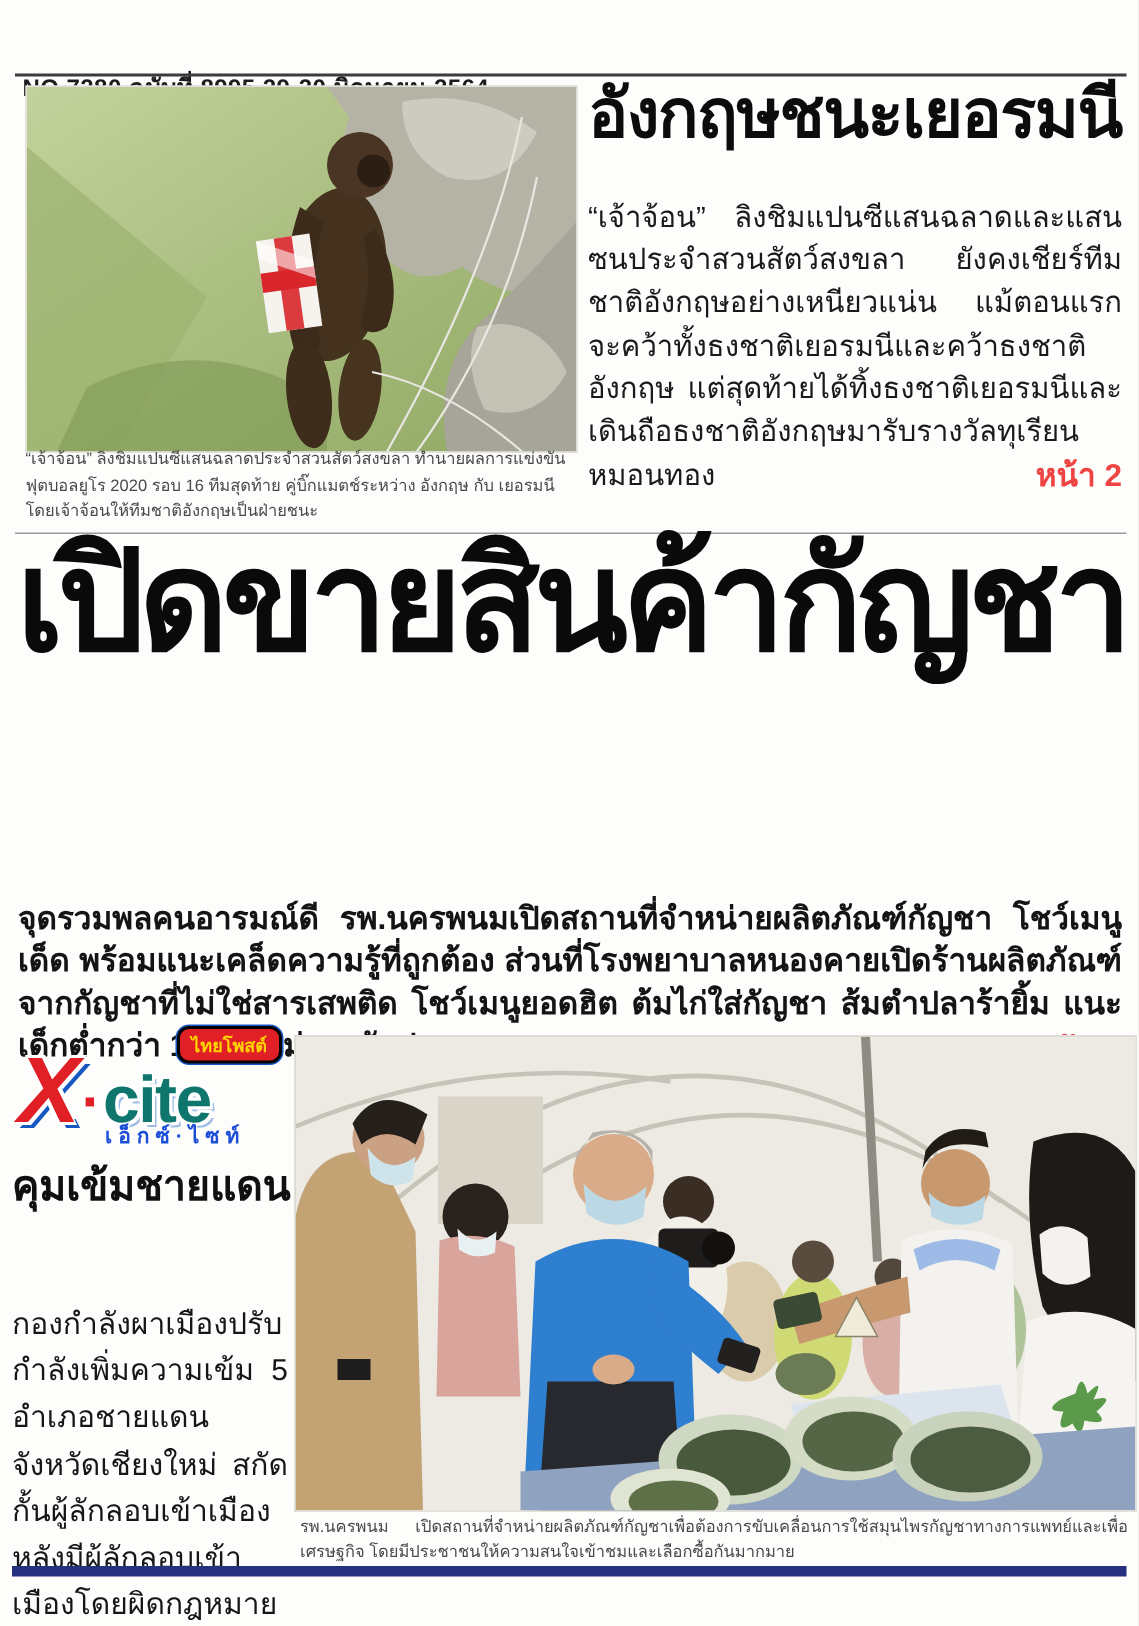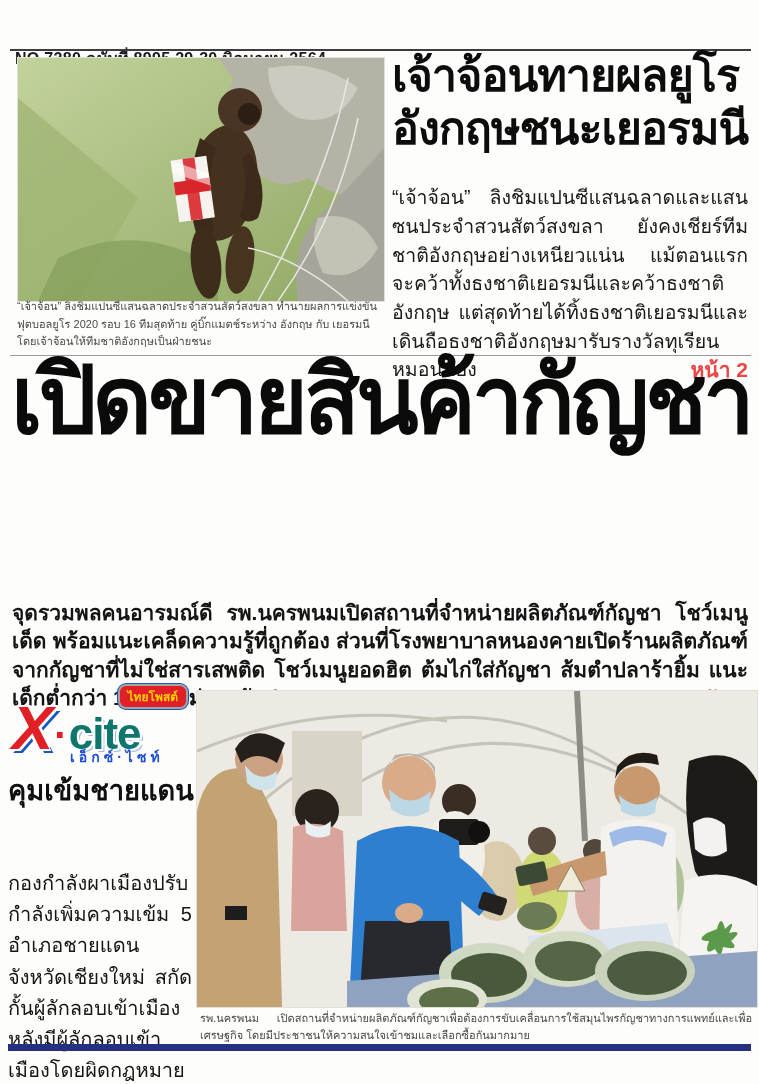--- a/index.html
+++ b/index.html
@@ -20,21 +20,21 @@
   
   .main-head{position:absolute;left:11px;top:346px;width:740px;}
   .main-head .line{font-size:94px;font-weight:900;letter-spacing:-4px;line-height:1.18;color:#0a0a0a;white-space:nowrap;display:inline-block;}
   .main-head div{height:113px;overflow:visible;}
   .lead{position:absolute;left:12px;top:578px;width:736px;font-size:21px;font-weight:600;line-height:1.35;
         text-align:justify;color:#141414;}
   .lead .pref{font-size:22px;margin-top:2px;}
   
   .logo{position:absolute;left:12px;top:684px;width:182px;height:86px;}
   .logo .thaipost{position:absolute;right:6px;top:0;background:#e01f26;color:#ffd200;font-weight:bold;
-                  font-size:12px;padding:1px 8px;border-radius:8px;border:2px solid #a3a3a3;box-shadow:0 0 0 1px #1757c2;}
+                  font-size:12px;padding:1px 8px;border-radius:8px;border:2px solid #000000;box-shadow:0 0 0 1px #1757c2;}
   .logo .mark{position:absolute;left:0;top:8px;white-space:nowrap;}
   .logo .x{font-size:62px;font-weight:900;font-style:italic;color:#e01f26;
            text-shadow:2px 2px 0 #fff,-2px -2px 0 #fff,2px -2px 0 #fff,-2px 2px 0 #fff,4px 4px 0 #1757c2;}
   .logo .dot{color:#e01f26;font-size:40px;font-weight:900;margin:0 1px;}
   .logo .cite{font-size:44px;font-weight:900;color:#0f766e;letter-spacing:-1px;
            text-shadow:2px 2px 0 #fff,-2px -2px 0 #fff,2px -2px 0 #fff,-2px 2px 0 #fff,3px 3px 0 #9dbbe6;}
   .logo .sub{position:absolute;left:58px;top:62px;color:#1d4ed8;font-weight:900;font-size:14px;letter-spacing:4px;
              text-shadow:1px 1px 0 #fff;}
   .side-head{position:absolute;left:8px;top:772px;width:186px;font-size:28px;font-weight:800;line-height:1.35;
              color:#101010;white-space:nowrap;}
@@ -90,21 +90,20 @@
       <g stroke="#e7e6e0" stroke-width="1.5" fill="none">
         <path d="M330 20 Q310 120 240 243"></path>
         <path d="M340 60 Q320 160 260 243"></path>
         <path d="M230 190 Q280 200 330 243"></path>
       </g>
     </svg>
   </figure>
   <div class="chimp-caption">“เจ้าจ้อน” ลิงชิมแปนซีแสนฉลาดประจำสวนสัตว์สงขลา ทำนายผลการแข่งขันฟุตบอลยูโร 2020 รอบ 16 ทีมสุดท้าย คู่บิ๊กแมตช์ระหว่าง อังกฤษ กับ เยอรมนี โดยเจ้าจ้อนให้ทีมชาติอังกฤษเป็นฝ่ายชนะ</div>
 
   <div class="top-right">
-    <div class="headline-xl">เจ้าจ้อนทายผลยูโร</div>
     <div class="headline-xl" style="display: inline-block; transform-origin: left center; transform: scale(0.994413, 1);">อังกฤษชนะเยอรมนี</div>
     <p class="top-body"><span>“เจ้าจ้อน” ลิงชิมแปนซีแสนฉลาดและแสนซนประจำสวนสัตว์สงขลา ยังคงเชียร์ทีมชาติอังกฤษอย่างเหนียวแน่น แม้ตอนแรกจะคว้าทั้งธงชาติเยอรมนีและคว้าธงชาติอังกฤษ แต่สุดท้ายได้ทิ้งธงชาติเยอรมนีและเดินถือธงชาติอังกฤษมารับรางวัลทุเรียนหมอนทอง</span><span class="pref">หน้า 2</span></p>
   </div>
 
   <div class="rule-thin"></div>
 
   <div class="main-head">
     <div><span class="line" style="display: inline-block; transform-origin: left center; transform: scale(0.973684, 1);">เปิดขายสินค้ากัญชา</span></div>
   </div>
   <p class="lead"><span>จุดรวมพลคนอารมณ์ดี รพ.นครพนมเปิดสถานที่จำหน่ายผลิตภัณฑ์กัญชา โชว์เมนูเด็ด พร้อมแนะเคล็ดความรู้ที่ถูกต้อง ส่วนที่โรงพยาบาลหนองคายเปิดร้านผลิตภัณฑ์จากกัญชาที่ไม่ใช่สารเสพติด โชว์เมนูยอดฮิต ต้มไก่ใส่กัญชา ส้มตำปลาร้ายิ้ม แนะเด็กต่ำกว่า 12 ปียังไม่ควรรับประทาน</span><span class="pref">หน้า 2</span></p>

